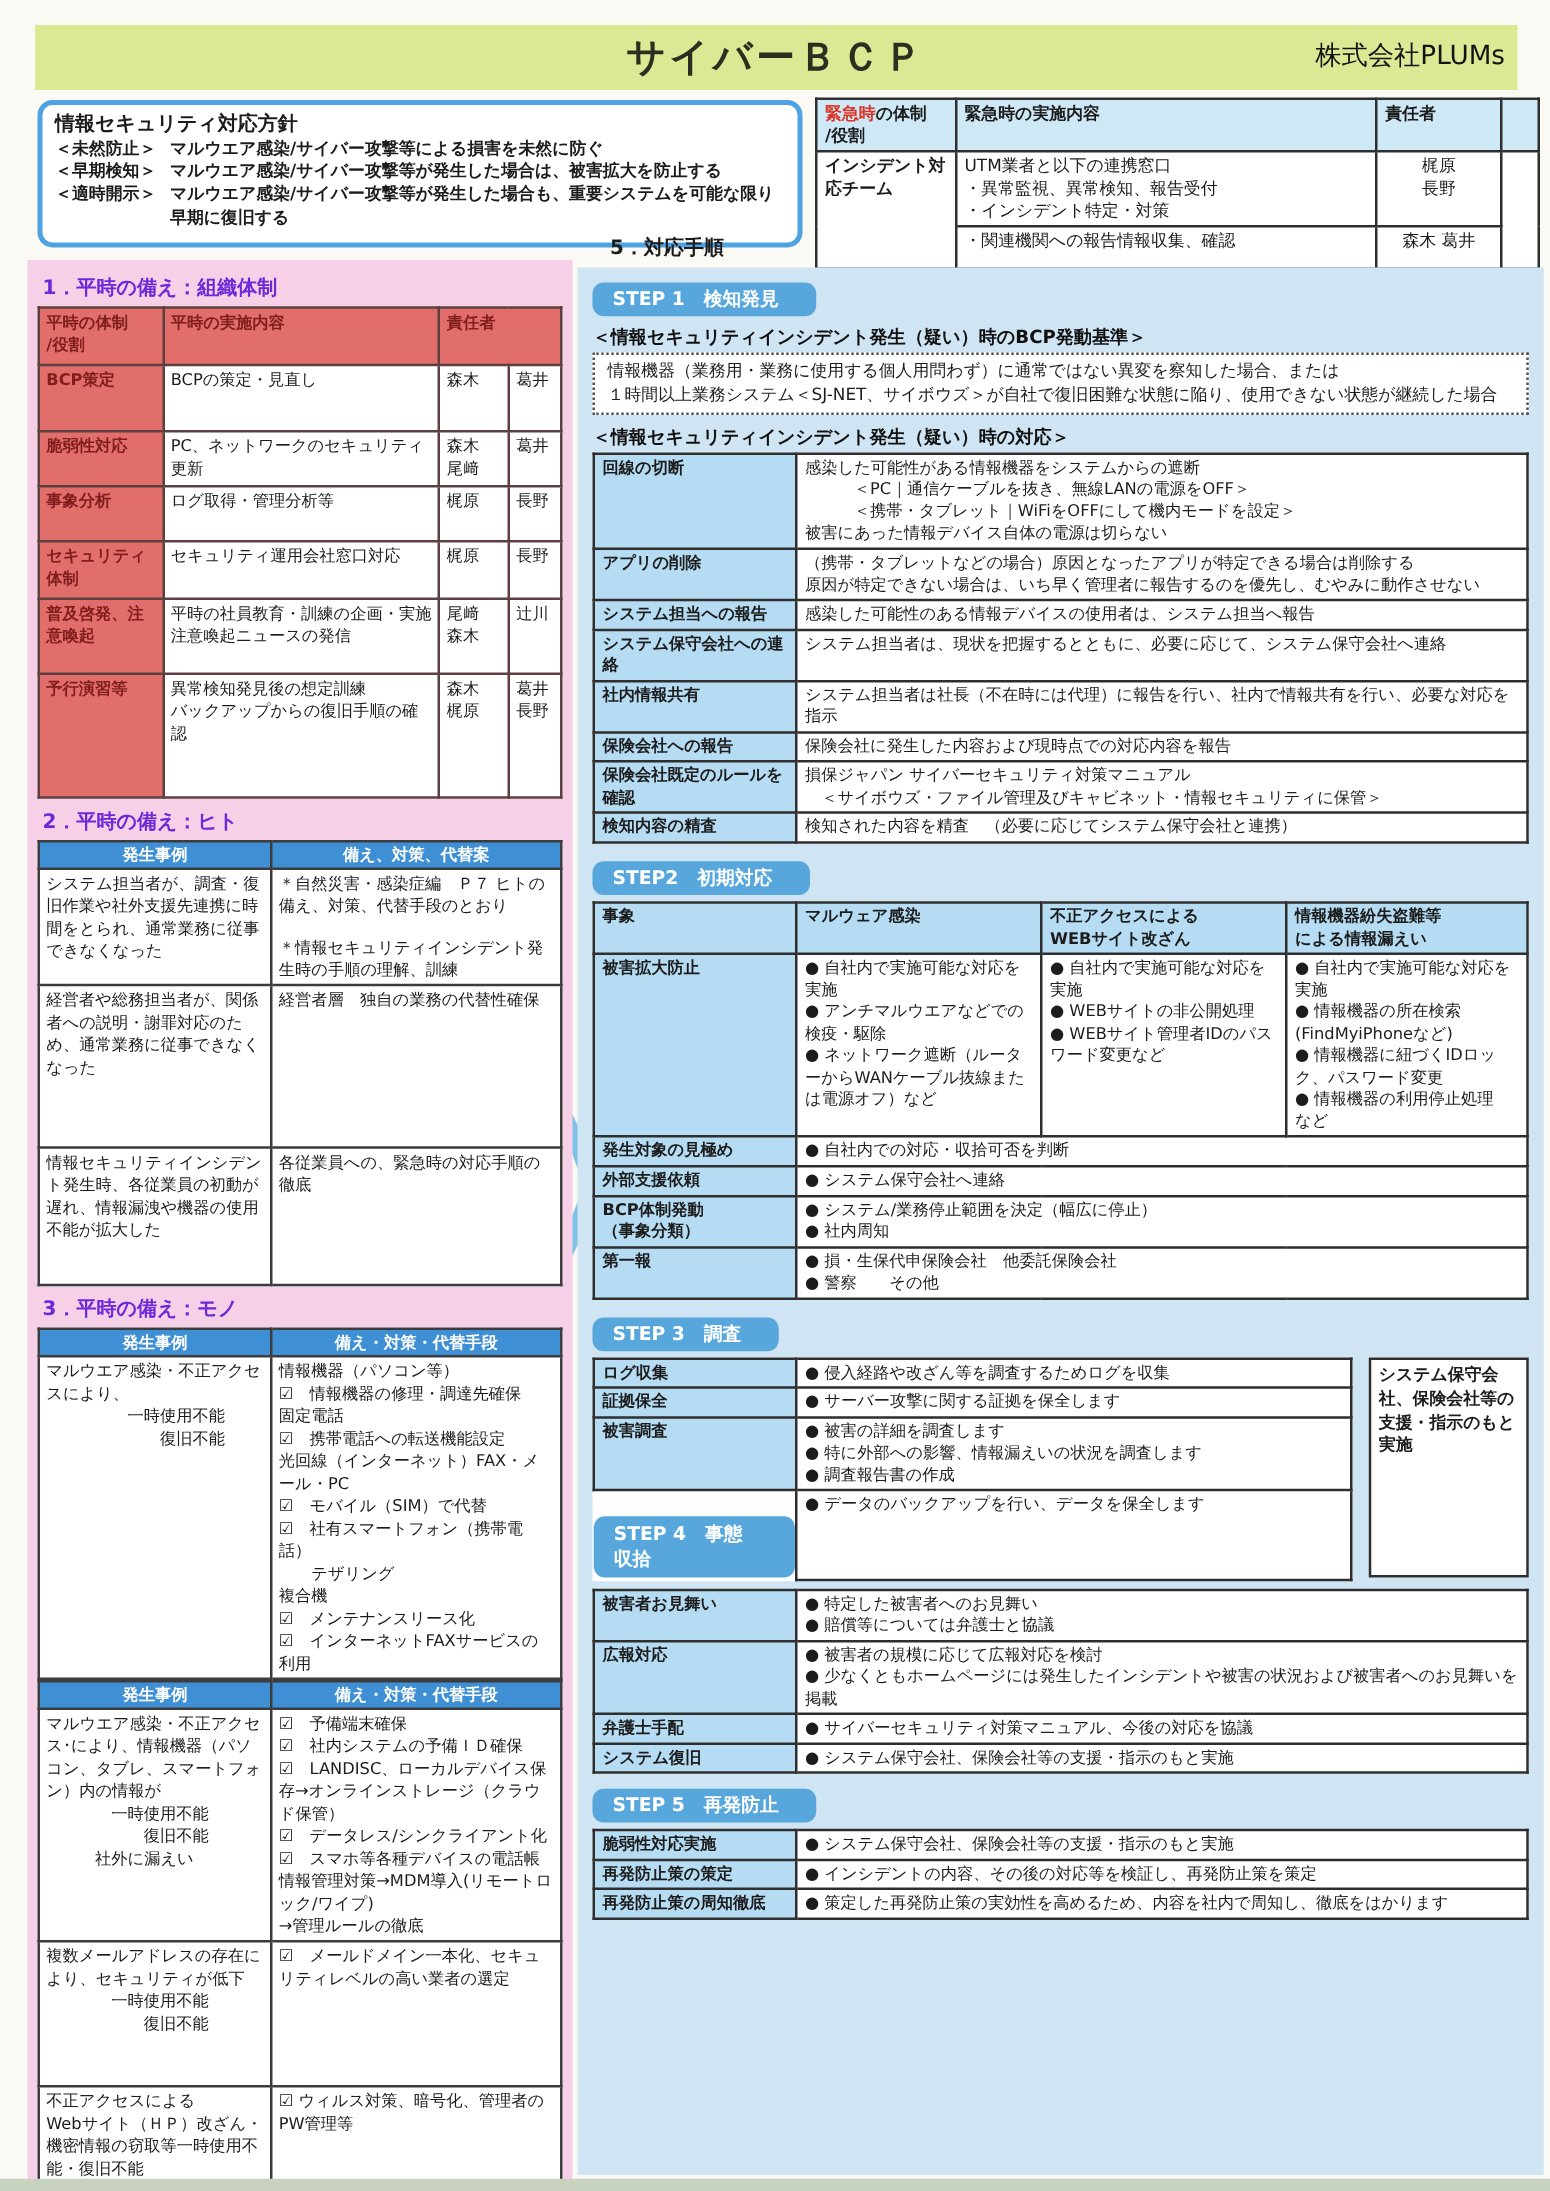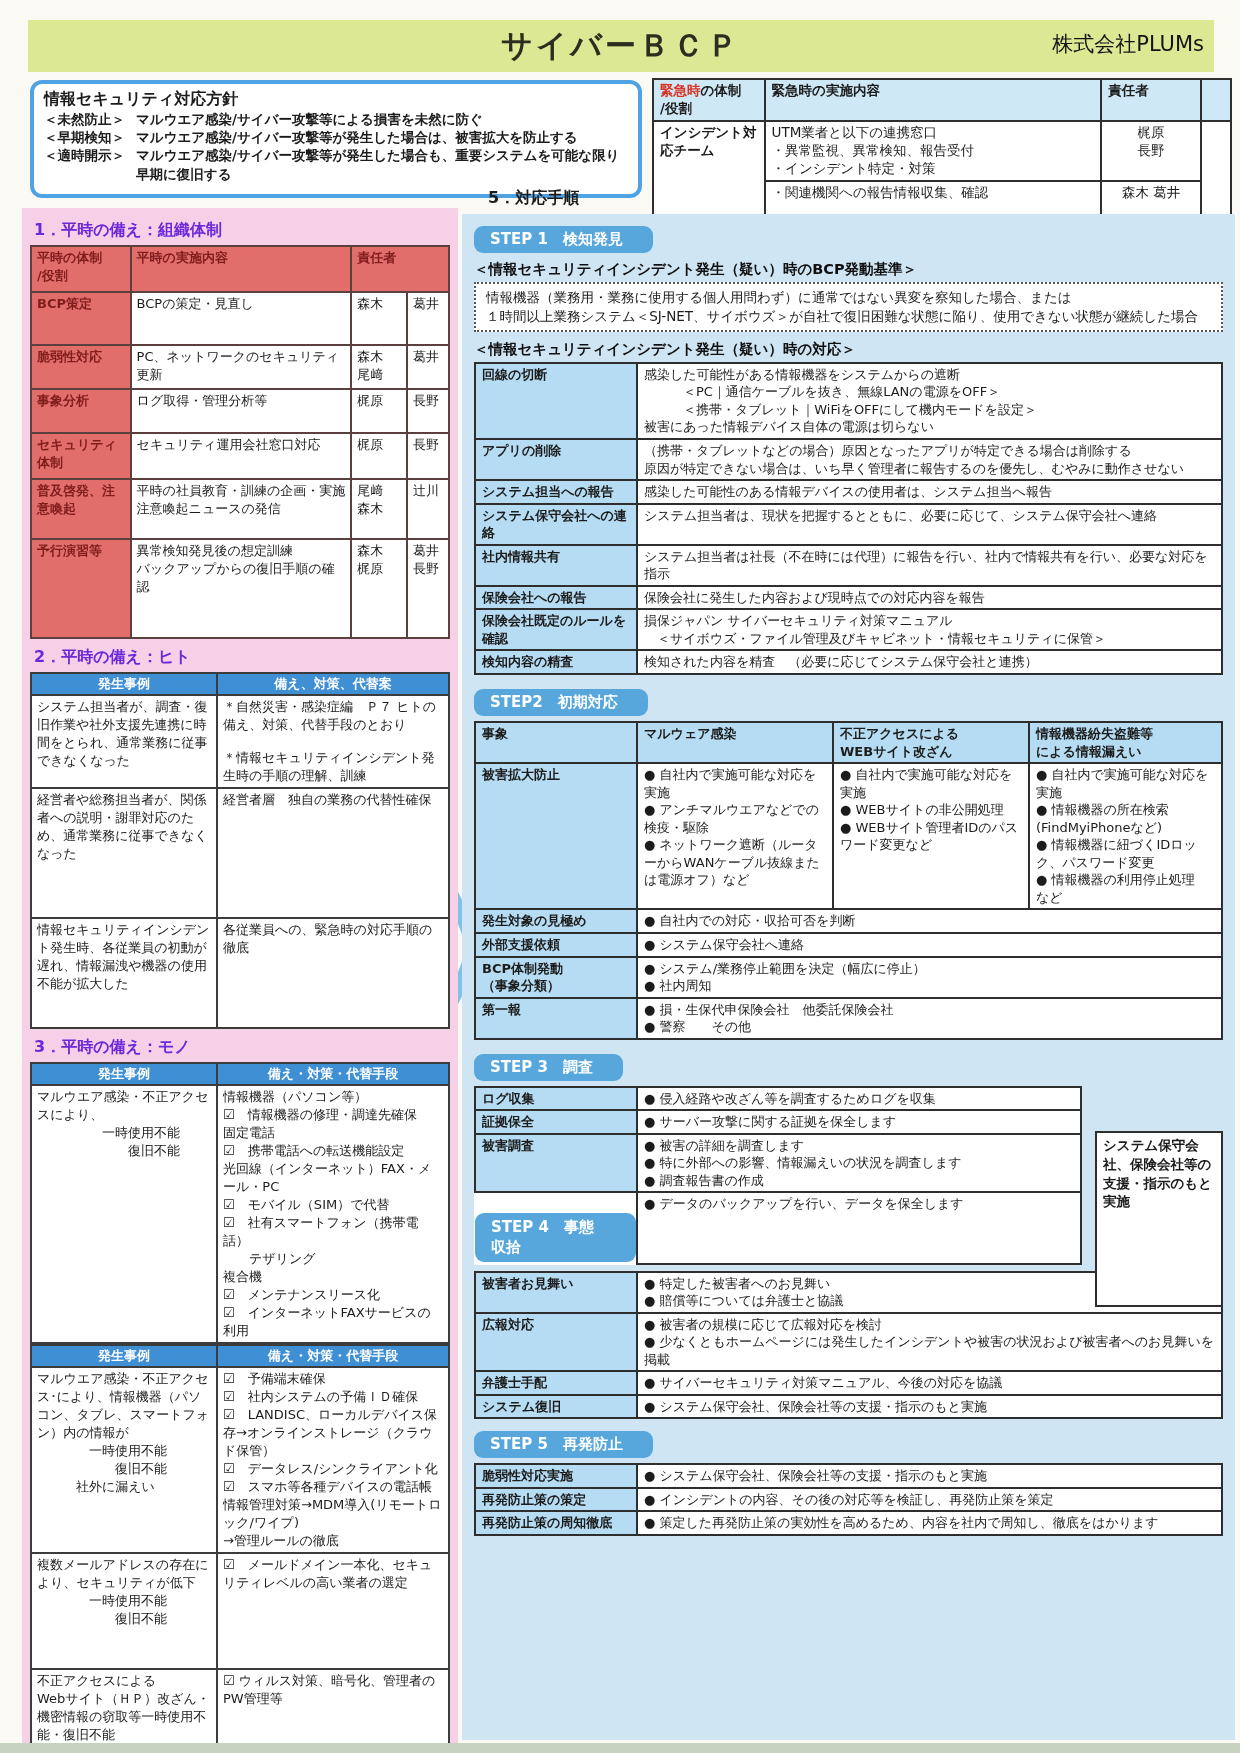--- a/index.html
+++ b/index.html
@@ -60,21 +60,21 @@
     font-size:13.5px; line-height:1.4; white-space:pre-line; margin-bottom:8px; }
 
   .rt { width:100%; font-size:13px; background:#fff; }
   .rt th, .rt td { border:2px solid #2e2e2e; padding:2px 6px; vertical-align:top; white-space:pre-line; line-height:1.35; }
   .rt .lbl { background:#b5dcf2; font-weight:700; text-align:left; }
   .rt td.nob { border:none; background:transparent; padding:2px 0; }
 
   .step3-wrap { position:relative; width:100%; }
   .side-note { position:absolute; right:0; top:0; width:128px; height:176px;
     background:#fff; border:2px solid #2e2e2e; font-size:13.5px; font-weight:700;
-    padding:3px 6px; line-height:1.4;margin-top:45px; }
+    padding:3px 6px; line-height:1.4; }
 
   
   .arrow-outer { position:absolute; left:441px; top:856px; width:0; height:0;
     border-top:92px solid transparent; border-bottom:92px solid transparent;
     border-left:44px solid #7fc2e8; }
   .arrow-notch { position:absolute; left:441px; top:878px; width:0; height:0;
     border-top:70px solid transparent; border-bottom:70px solid transparent;
     border-left:26px solid #faf9f4; }
 
   .bottom-strip { position:absolute; left:0; bottom:0; width:100%; height:10px; background:#c7d3be; }

